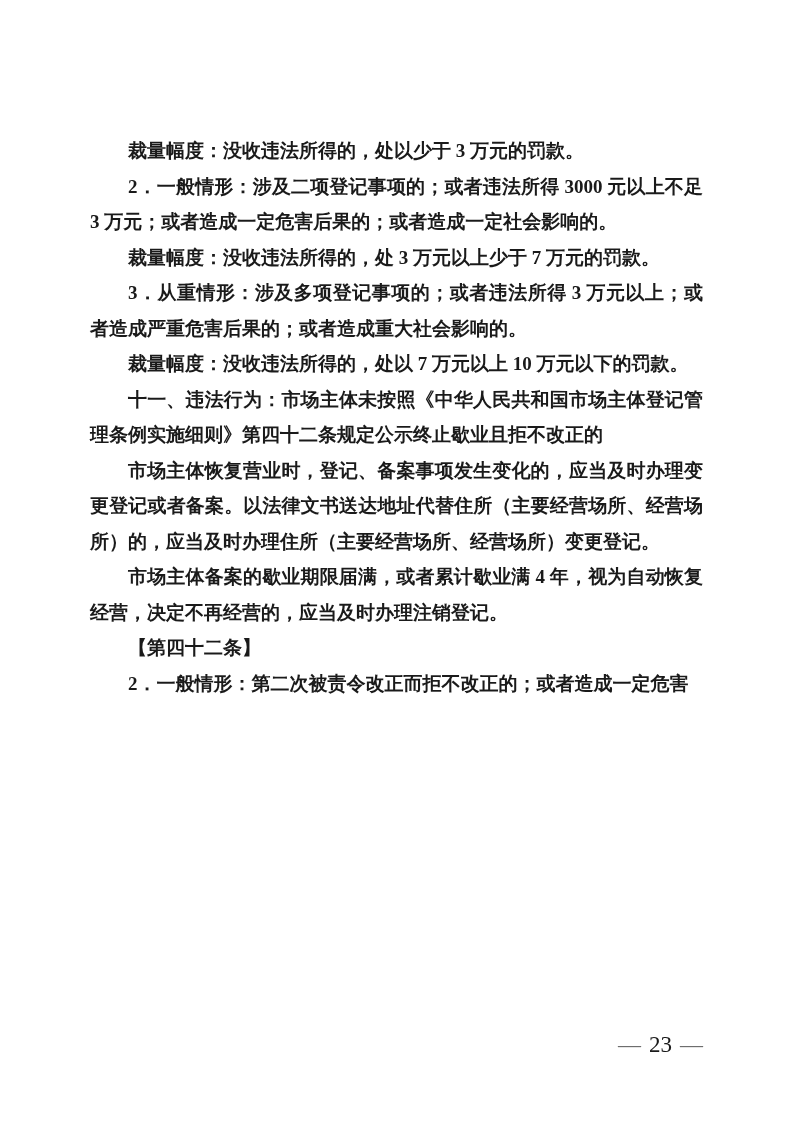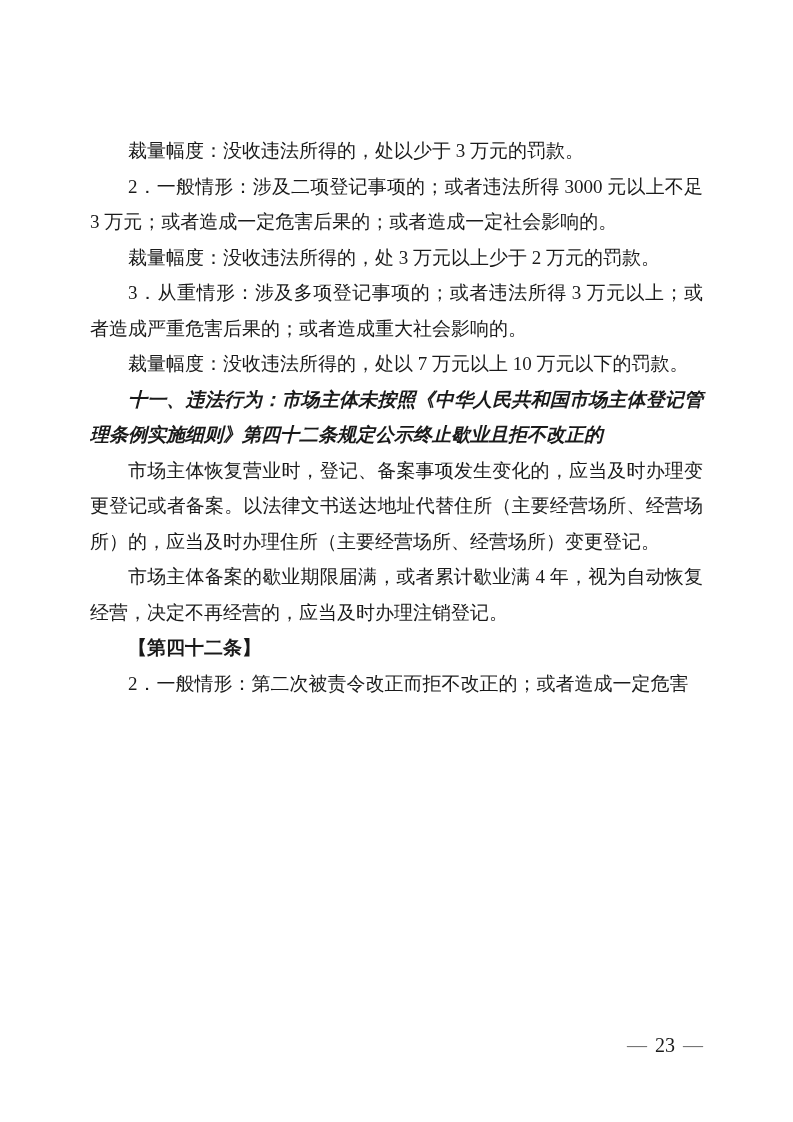--- a/index.html
+++ b/index.html
@@ -24,35 +24,34 @@
     font-size: 19px;
     line-height: 35.5px;
     text-align: justify;
     text-justify: inter-ideograph;
     letter-spacing: 0;
   }
   .para {
     margin: 0;
     text-indent: 38px;
   }
-  .run { font-weight: 400; }
+  .run { font-weight: 700; }
   .run.bold {
     font-weight: 700;
     font-family: "Liberation Sans", "DejaVu Sans", sans-serif;
   }
   .para.heading .run {
     font-weight: 700;
     font-family: "Liberation Sans", "DejaVu Sans", sans-serif;
-    font-style: italic;
   }
   .footer {
     position: absolute;
     top: 1033px;
     right: 90px;
-    font-size: 20px;
+    font-size: 23px;
     line-height: 24px;
     text-align: right;
     white-space: nowrap;
   }
   .footer .dash {
     color: #6e6e6e;
     letter-spacing: 0;
   }
   .footer .num {
     color: #1a1a1a;
@@ -60,21 +59,21 @@
     font-family: "Liberation Serif", "DejaVu Serif", serif;
   }
 </style>
 </head>
 <body>
 
 <div class="page">
   <div class="content" id="doc-content">
       <div class="para"><span class="run">裁量幅度：没收违法所得的，处以少于 3 万元的罚款。</span></div>
       <div class="para"><span class="run">2．一般情形：涉及二项登记事项的；或者违法所得 3000 元以上不足 3 万元；或者造成一定危害后果的；或者造成一定社会影响的。</span></div>
-      <div class="para"><span class="run">裁量幅度：没收违法所得的，处 3 万元以上少于 2 万元的罚款。</span></div>
+      <div class="para"><span class="run">裁量幅度：没收违法所得的，处 3 万元以上少于 7 万元的罚款。</span></div>
       <div class="para"><span class="run">3．从重情形：涉及多项登记事项的；或者违法所得 3 万元以上；或者造成严重危害后果的；或者造成重大社会影响的。</span></div>
       <div class="para"><span class="run">裁量幅度：没收违法所得的，处以 7 万元以上 10 万元以下的罚款。</span></div>
       <div class="para heading"><span class="run bold">十一、违法行为：市场主体未按照《中华人民共和国市场主体登记管理条例实施细则》第四十二条规定公示终止歇业且拒不改正的</span></div>
       <div class="para"><span class="run">市场主体恢复营业时，登记、备案事项发生变化的，应当及时办理变更登记或者备案。以法律文书送达地址代替住所（主要经营场所、经营场所）的，应当及时办理住所（主要经营场所、经营场所）变更登记。</span></div>
       <div class="para"><span class="run">市场主体备案的歇业期限届满，或者累计歇业满 4 年，视为自动恢复经营，决定不再经营的，应当及时办理注销登记。</span></div>
       <div class="para"><span class="run bold">【第四十二条】</span></div>
       <div class="para"><span class="run">2．一般情形：第二次被责令改正而拒不改正的；或者造成一定危害</span></div>
     </div>
   <div class="footer">
     <span class="dash">—</span><span class="num">23</span><span class="dash">—</span>

